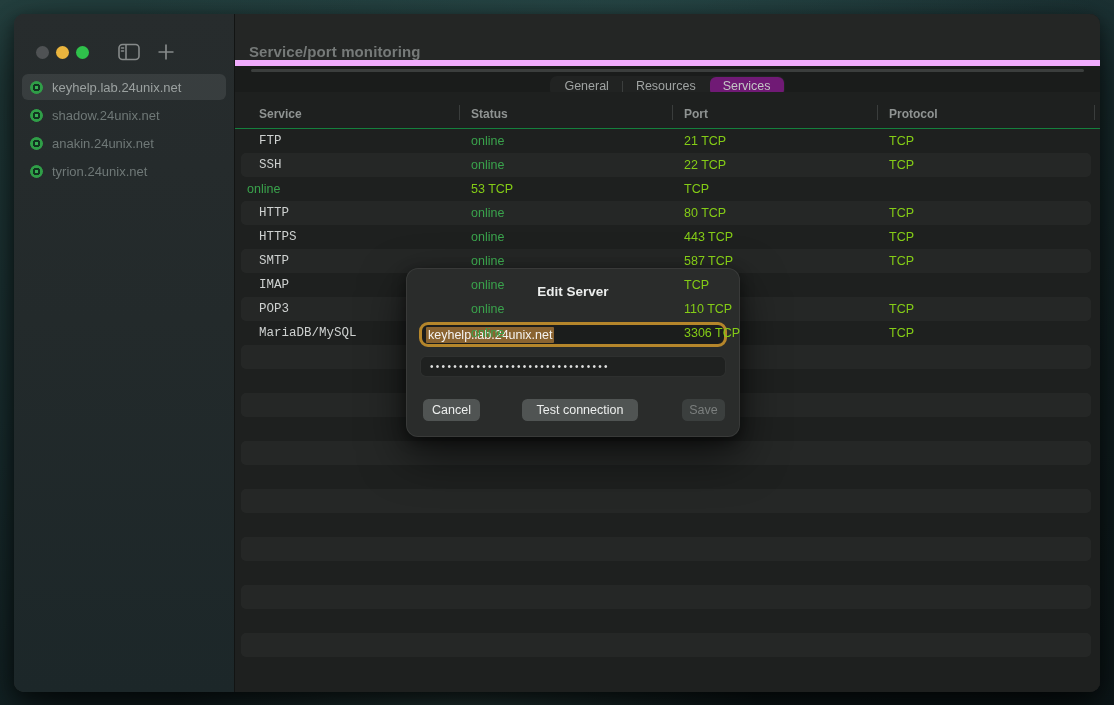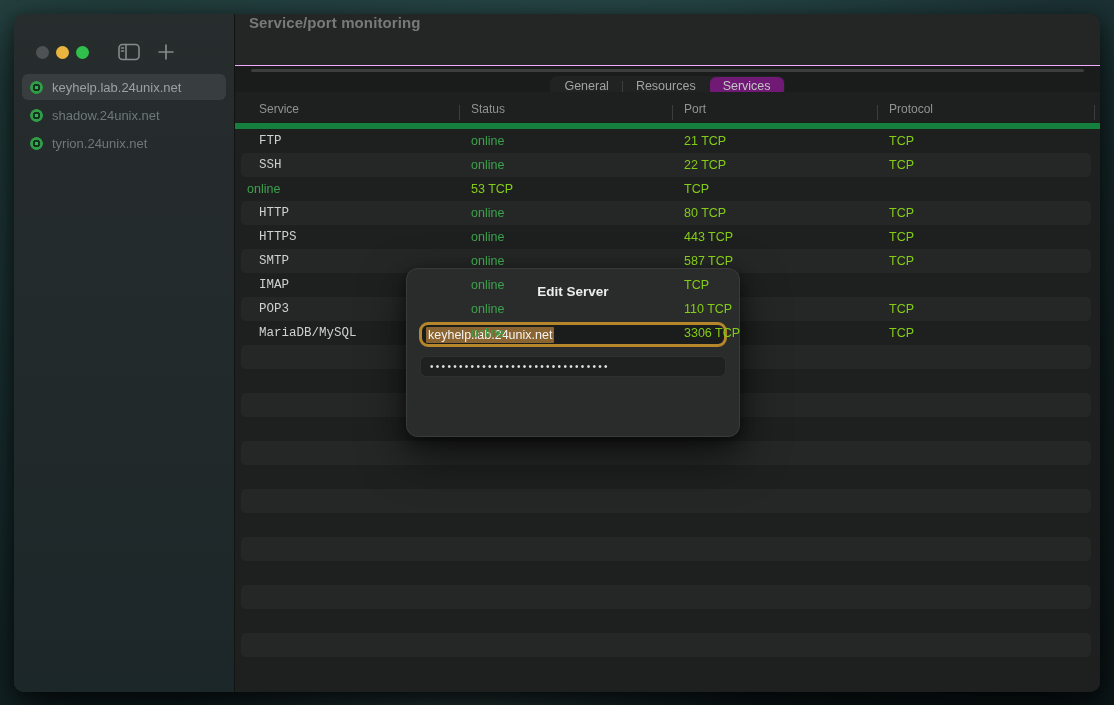--- a/index.html
+++ b/index.html
@@ -37,36 +37,36 @@
   }
   .server-item.selected { background:rgba(255,255,255,0.085); color:#9ba1a0; }
   .dot-icon {
     width:13px; height:13px; border-radius:50%; flex:0 0 13px;
     background:radial-gradient(circle at 50% 50%, #37b053 0 1.7px, #123420 1.7px 3.7px, #2f9e47 3.7px 6.5px, transparent 6.6px);
   }
 
   
   .main { flex:1; display:flex; flex-direction:column; background:#1a1c1b; min-width:0; }
   .titlebar {
-    height:52px; flex:0 0 52px; background:#242625; display:flex; align-items:flex-start;
-    padding-left:14px; border-bottom:1px solid #f0abfc;
+    height:52px; flex:0 0 52px; background:#242625; display:flex; align-items:flex-end;
+    padding-left:14px; border-bottom:6px solid #f0abfc;
   }
   .titlebar h1 { font-size:15px; font-weight:bold; color:#767a79; letter-spacing:0.1px; }
   .content { position:relative; flex:1; background:#1a1c1b; }
   .top-rule { position:absolute; left:16px; right:16px; top:3px; height:3px; border-radius:2px; background:#3b3e3d; }
 
   .tabsrow { position:absolute; top:10px; left:0; right:0; display:flex; justify-content:center; }
   .seg-group { display:flex; align-items:center; background:rgba(255,255,255,0.03); border-radius:7px; padding:1px; }
   .seg { height:19px; line-height:19px; padding:0 13px; font-size:12.5px; color:#9fa3a2; border-radius:6px; }
   .seg.selected { background:#701a75; color:#c3c6c5; }
   .seg-sep { width:1px; height:11px; background:#3c3f3e; }
   .seg-sep.hidden { visibility:hidden; }
 
   .tablewrap { position:absolute; left:0; right:0; top:26px; bottom:0; background:#1e201f; }
-  .thead { position:relative; height:37px; border-bottom:6px solid #15803d; }
+  .thead { position:relative; height:37px; border-bottom:1px solid #15803d;font-weight:bold; }
   .thead-grid { display:grid; grid-template-columns:224px 213px 205px 1fr; height:100%; align-items:end; }
   .th { font-size:12px; color:#8f9392; padding:0 0 7px 12px; }
   .th.c0 { padding-left:24px; }
   .vsep { position:absolute; width:1px; height:15px; top:13px; background:#3a3d3c; }
 
   .tbody { }
   .trow { display:grid; grid-template-columns:224px 213px 205px 1fr; height:24px; position:relative; }
   .trow:nth-child(even)::before {
     content:""; position:absolute; left:6px; right:9px; top:0; bottom:0;
     border-radius:5px; background:rgba(255,255,255,0.035);
@@ -137,20 +137,24 @@
         <div class="server-item selected">
           <span class="dot-icon"></span>
           <span>keyhelp.lab.24unix.net</span>
         </div>
         <div class="server-item">
           <span class="dot-icon"></span>
           <span>shadow.24unix.net</span>
         </div>
         <div class="server-item">
           <span class="dot-icon"></span>
+          <span>anakin.24unix.net</span>
+        </div>
+        <div class="server-item">
+          <span class="dot-icon"></span>
           <span>tyrion.24unix.net</span>
         </div>
       </div>
   </div>
 
   <div class="main">
     <div class="titlebar">
       <h1>Service/port monitoring</h1>
     </div>
     <div class="content">
@@ -316,13 +320,18 @@
 </div>
 
 <div class="dialog">
   <div class="dialog-title">Edit Server</div>
   <div class="host-outer">
     <span class="host-text">keyhelp.lab.24unix.net</span>
   </div>
   <div class="pw-field">
     <span class="pw-dots">•••••••••••••••••••••••••••••••</span>
   </div>
+  <div class="btnrow">
+    <button class="btn btn-cancel">Cancel</button>
+    <button class="btn btn-test">Test connection</button>
+    <button class="btn btn-save">Save</button>
+  </div>
 </div>
 
 </body></html>

